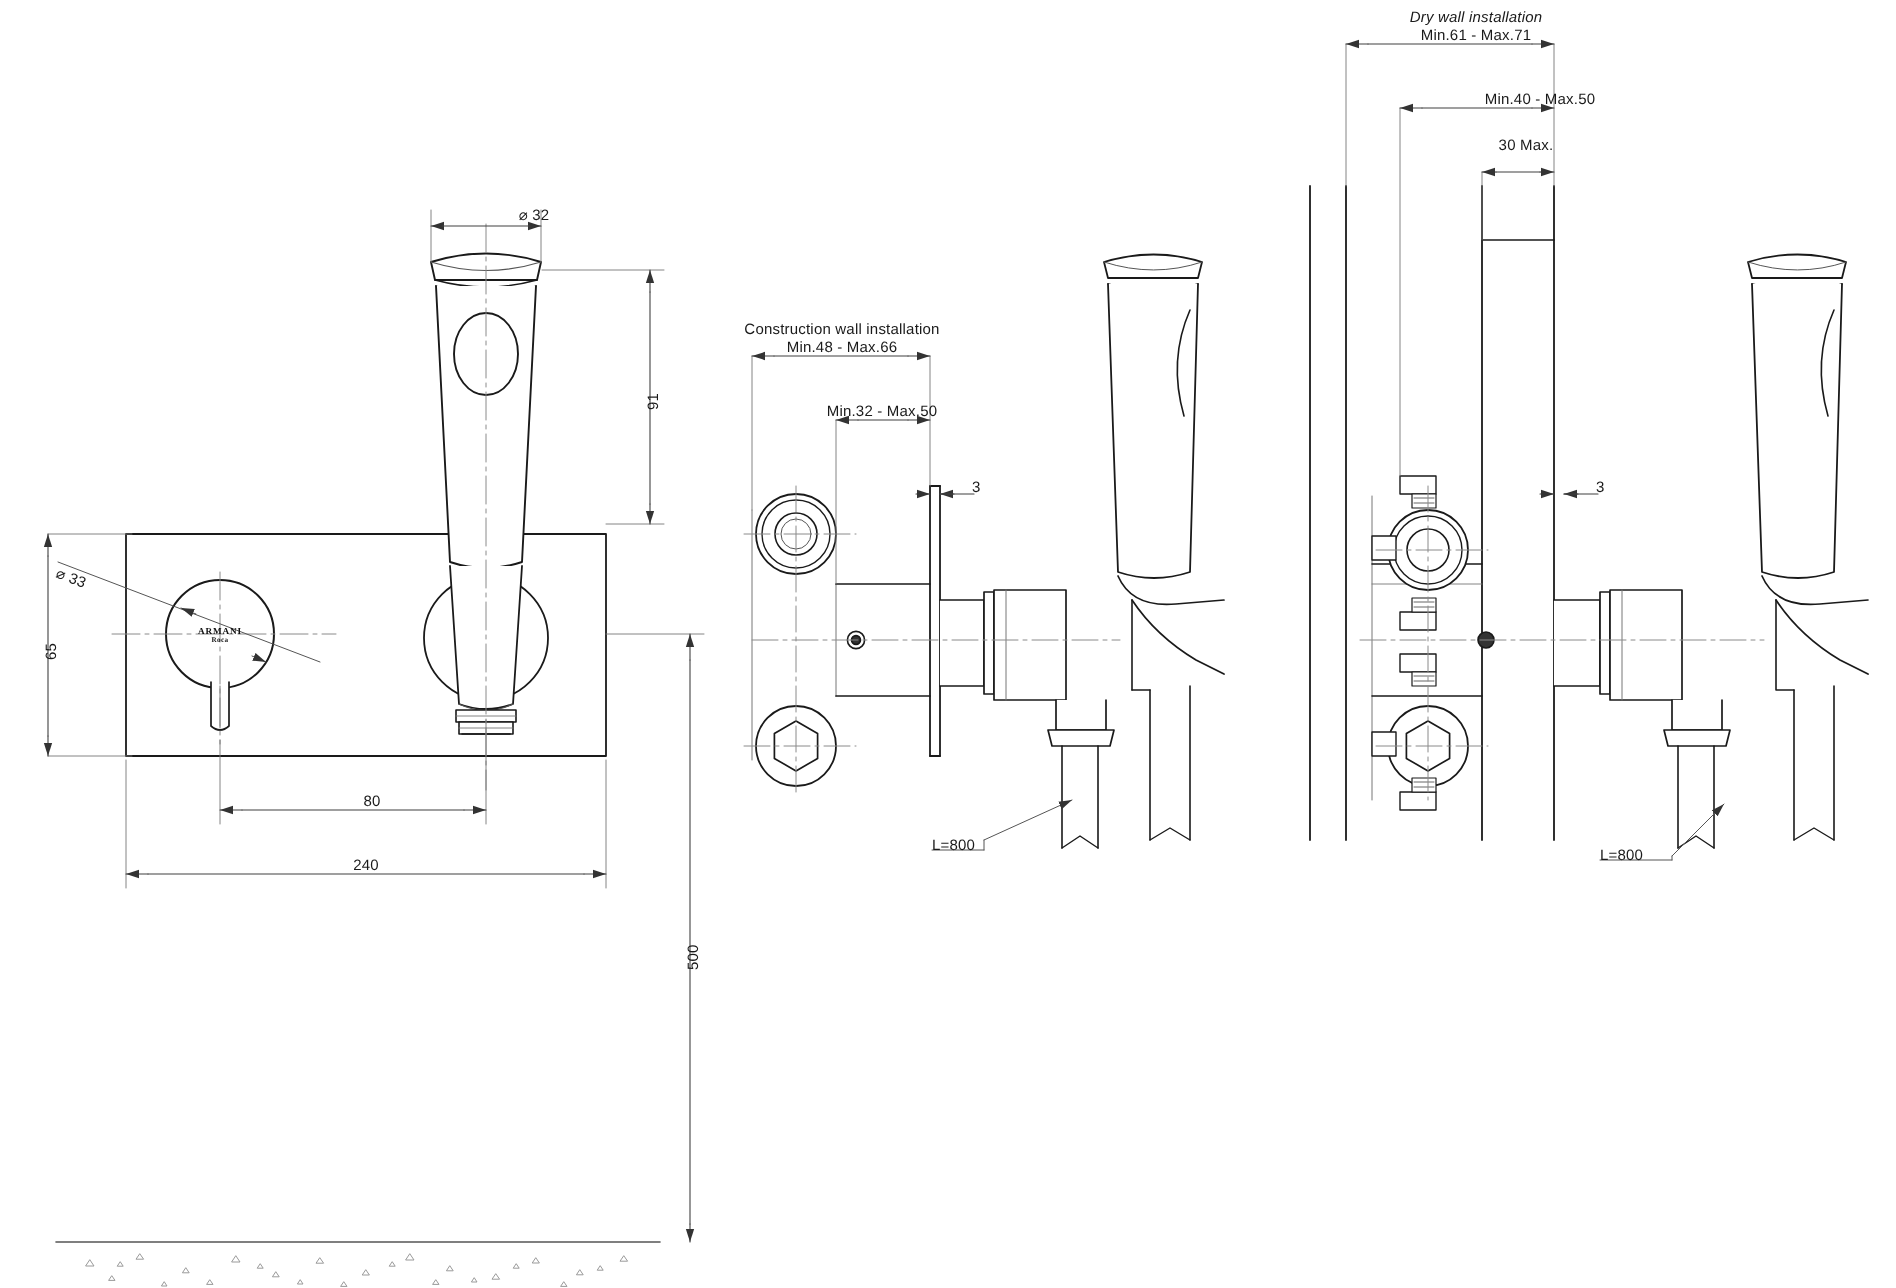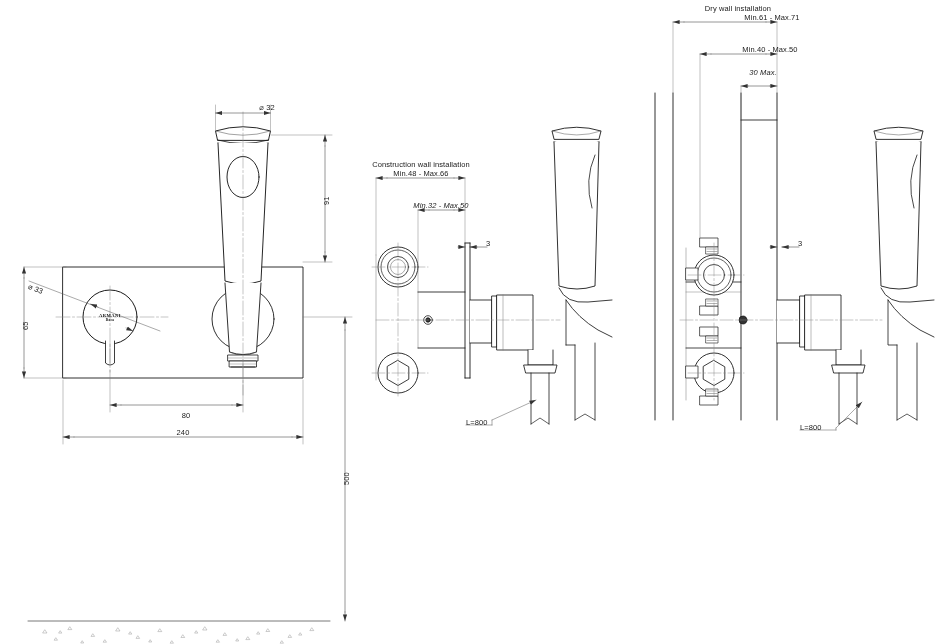--- a/index.html
+++ b/index.html
@@ -332,36 +332,36 @@
         <path d="M800,430 L836,430" stroke="#555" stroke-width="0.5"></path>
         <path d="M836,430 L836,428" stroke="#555" stroke-width="0.5"></path>
       </g>
 
     </g>
   </svg>
 
   <div class="lbl c" style="left:243px; top:103px;margin-left:24px;">⌀ 32</div>
   <div class="lbl vert" style="left:322px; top:205px;">91</div>
   <div class="lbl vert" style="left:21px; top:330px;">65</div>
-  <div class="lbl c" style="left:177px; top:411px;padding-left:18px;">80</div>
+  <div class="lbl c" style="left:177px; top:396px;padding-left:18px;">80</div>
   <div class="lbl c" style="left:183px; top:428px;">240</div>
   <div class="lbl" style="left:30px; top:282px; transform:rotate(21deg); transform-origin:0 0;">⌀ 33</div>
   <div class="lbl vert" style="left:342px; top:485px;">500</div>
 
   <div class="logo" style="left:110px; top:318px;">
     <div class="l1">ARMANI</div>
     <div class="l2">Roca</div>
   </div>
 
   <div class="lbl c" style="left:421px; top:160px;">Construction wall installation</div>
   <div class="lbl c" style="left:421px; top:169px;">Min.48 - Max.66</div>
-  <div class="lbl c" style="left:441px; top:201px;font-style:italic;">Min.32 - Max.50</div>
+  <div class="lbl c" style="left:441px; top:201px;">Min.32 - Max.50</div>
   <div class="lbl" style="left:486px; top:239px;">3</div>
   <div class="lbl" style="left:466px; top:418px;">L=800</div>
 
-  <div class="lbl c" style="left:738px; top:4px;">Dry wall installation</div>
-  <div class="lbl c" style="left:738px; top:13px;margin-left:34px;">Min.61 - Max.71</div>
+  <div class="lbl c" style="left:738px; top:4px;font-style:italic;">Dry wall installation</div>
+  <div class="lbl c" style="left:738px; top:13px;">Min.61 - Max.71</div>
   <div class="lbl c" style="left:756px; top:45px;padding-left:28px;">Min.40 - Max.50</div>
-  <div class="lbl c" style="left:763px; top:68px;font-style:italic;">30 Max.</div>
+  <div class="lbl c" style="left:763px; top:68px;">30 Max.</div>
   <div class="lbl" style="left:798px; top:239px;">3</div>
   <div class="lbl" style="left:800px; top:423px;">L=800</div>
 
 </div>
 
 </body></html>

